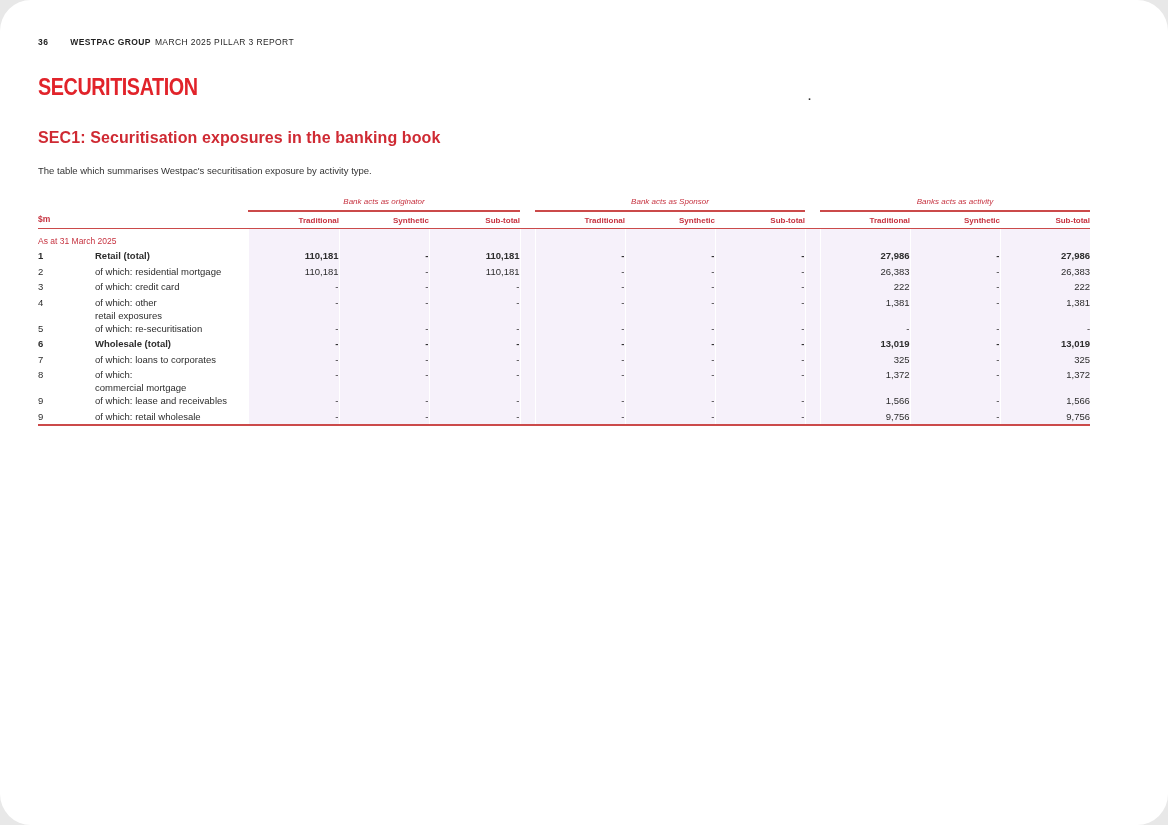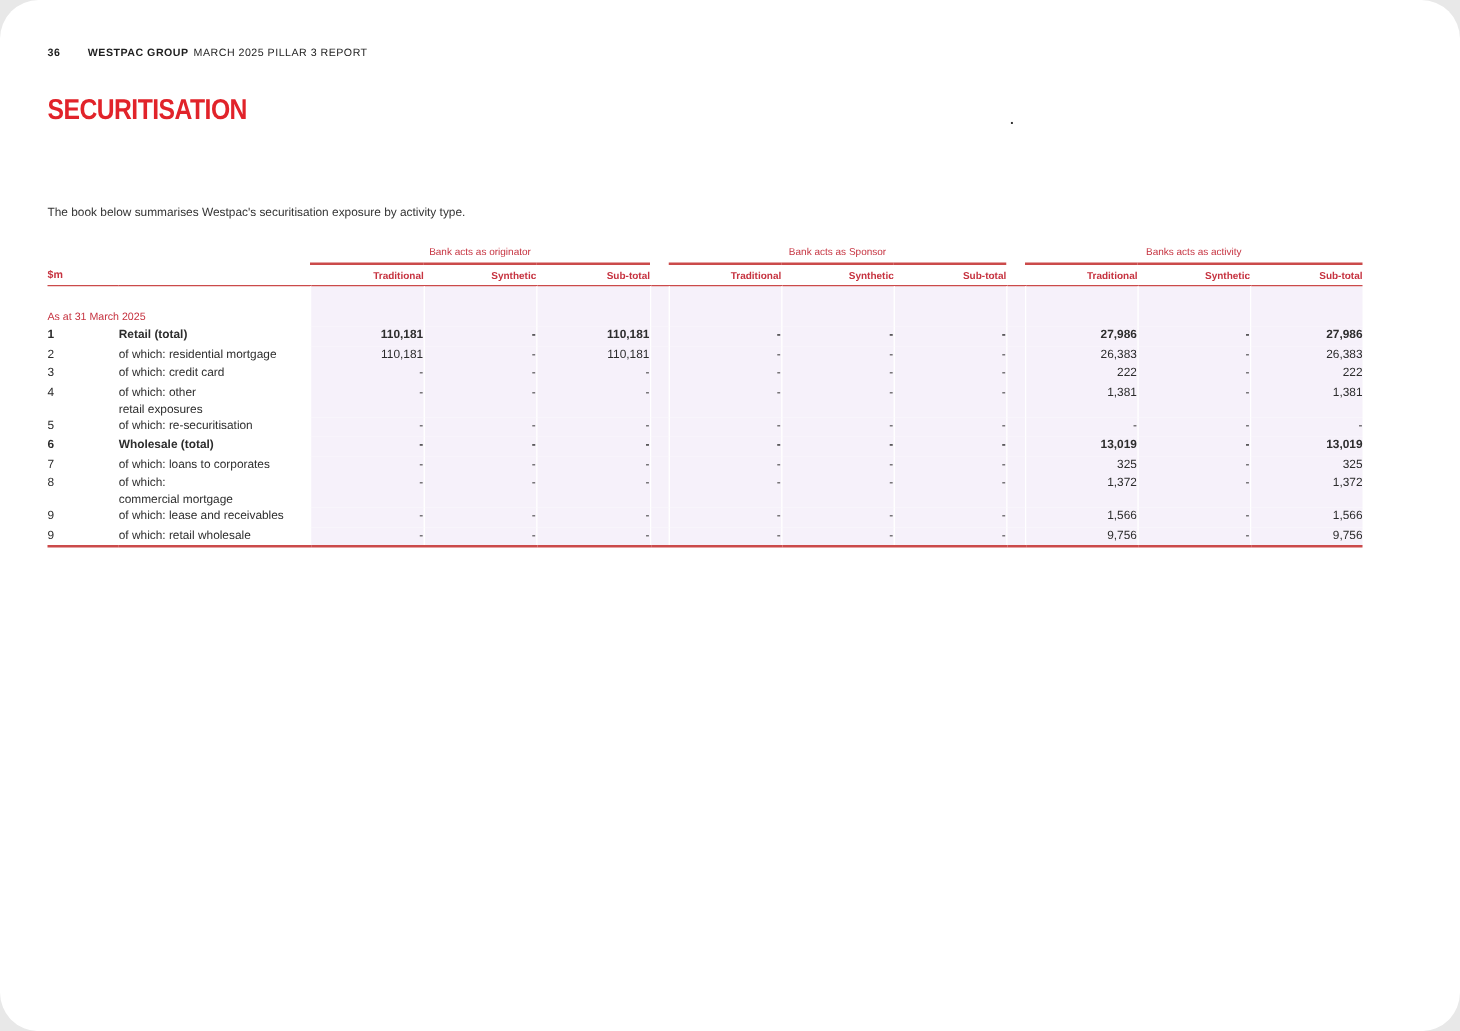--- a/index.html
+++ b/index.html
@@ -54,31 +54,31 @@
     width:1052px;font-size:9.5px;color:var(--ink);
   }
   table.sec th,table.sec td{
     padding:0;vertical-align:top;font-weight:normal;
     line-height:13px;
   }
   
   tr.grp-row th{height:14px;vertical-align:bottom;padding-bottom:2px;}
   th.grp{
     font-size:8px;font-weight:bold;color:var(--table_red);
-    text-align:center;border-bottom:2px solid var(--rule_red);
+    text-align:center;border-bottom:2px solid var(--rule_red);font-style:italic;
   }
   tr.cols-row th{
     height:16px;vertical-align:middle;
     font-size:8px;font-weight:bold;color:var(--table_red);
     text-align:right;
     border-bottom:1.5px solid var(--rule_red);
   }
   tr.cols-row th.unit{text-align:left;font-size:8.5px;}
   
-  tr.asat td{height:14px;padding-top:18px;}
+  tr.asat td{height:14px;padding-top:6px;}
   td.period{
     color:var(--table_red);font-weight:bold;font-size:8.5px;
     white-space:nowrap;
   }
   tbody tr.r{height:15.5px;}
   td.num{padding-top:2px;padding-left:1px;}
   td.lbl{padding-top:2px;white-space:pre-line;}
   td.val{
     text-align:right;background:var(--lavender);
     border-left:1px solid #fff;
@@ -93,21 +93,22 @@
 
 <div class="page">
 
   <header class="pg-head">
     <span class="pg-num">36</span><span class="brand">WESTPAC GROUP</span><span class="report">MARCH 2025 PILLAR 3 REPORT</span>
   </header>
 
   <h1 class="sec-title">SECURITISATION</h1>
   <span class="stray">.</span>
 
-  <p class="intro">The book below summarises Westpac's securitisation exposure by activity type.</p>
+  <h2 class="tbl-title">SEC1: Securitisation exposures in the banking book</h2>
+  <p class="intro">The table which summarises Westpac's securitisation exposure by activity type.</p>
 
   <div class="tbl-wrap">
     <table class="sec">
       <colgroup>
         <col style="width:57px">
           <col style="width:153px">
         <col style="width:91px">
           <col style="width:90px">
           <col style="width:91px">
         <col style="width:15px">

